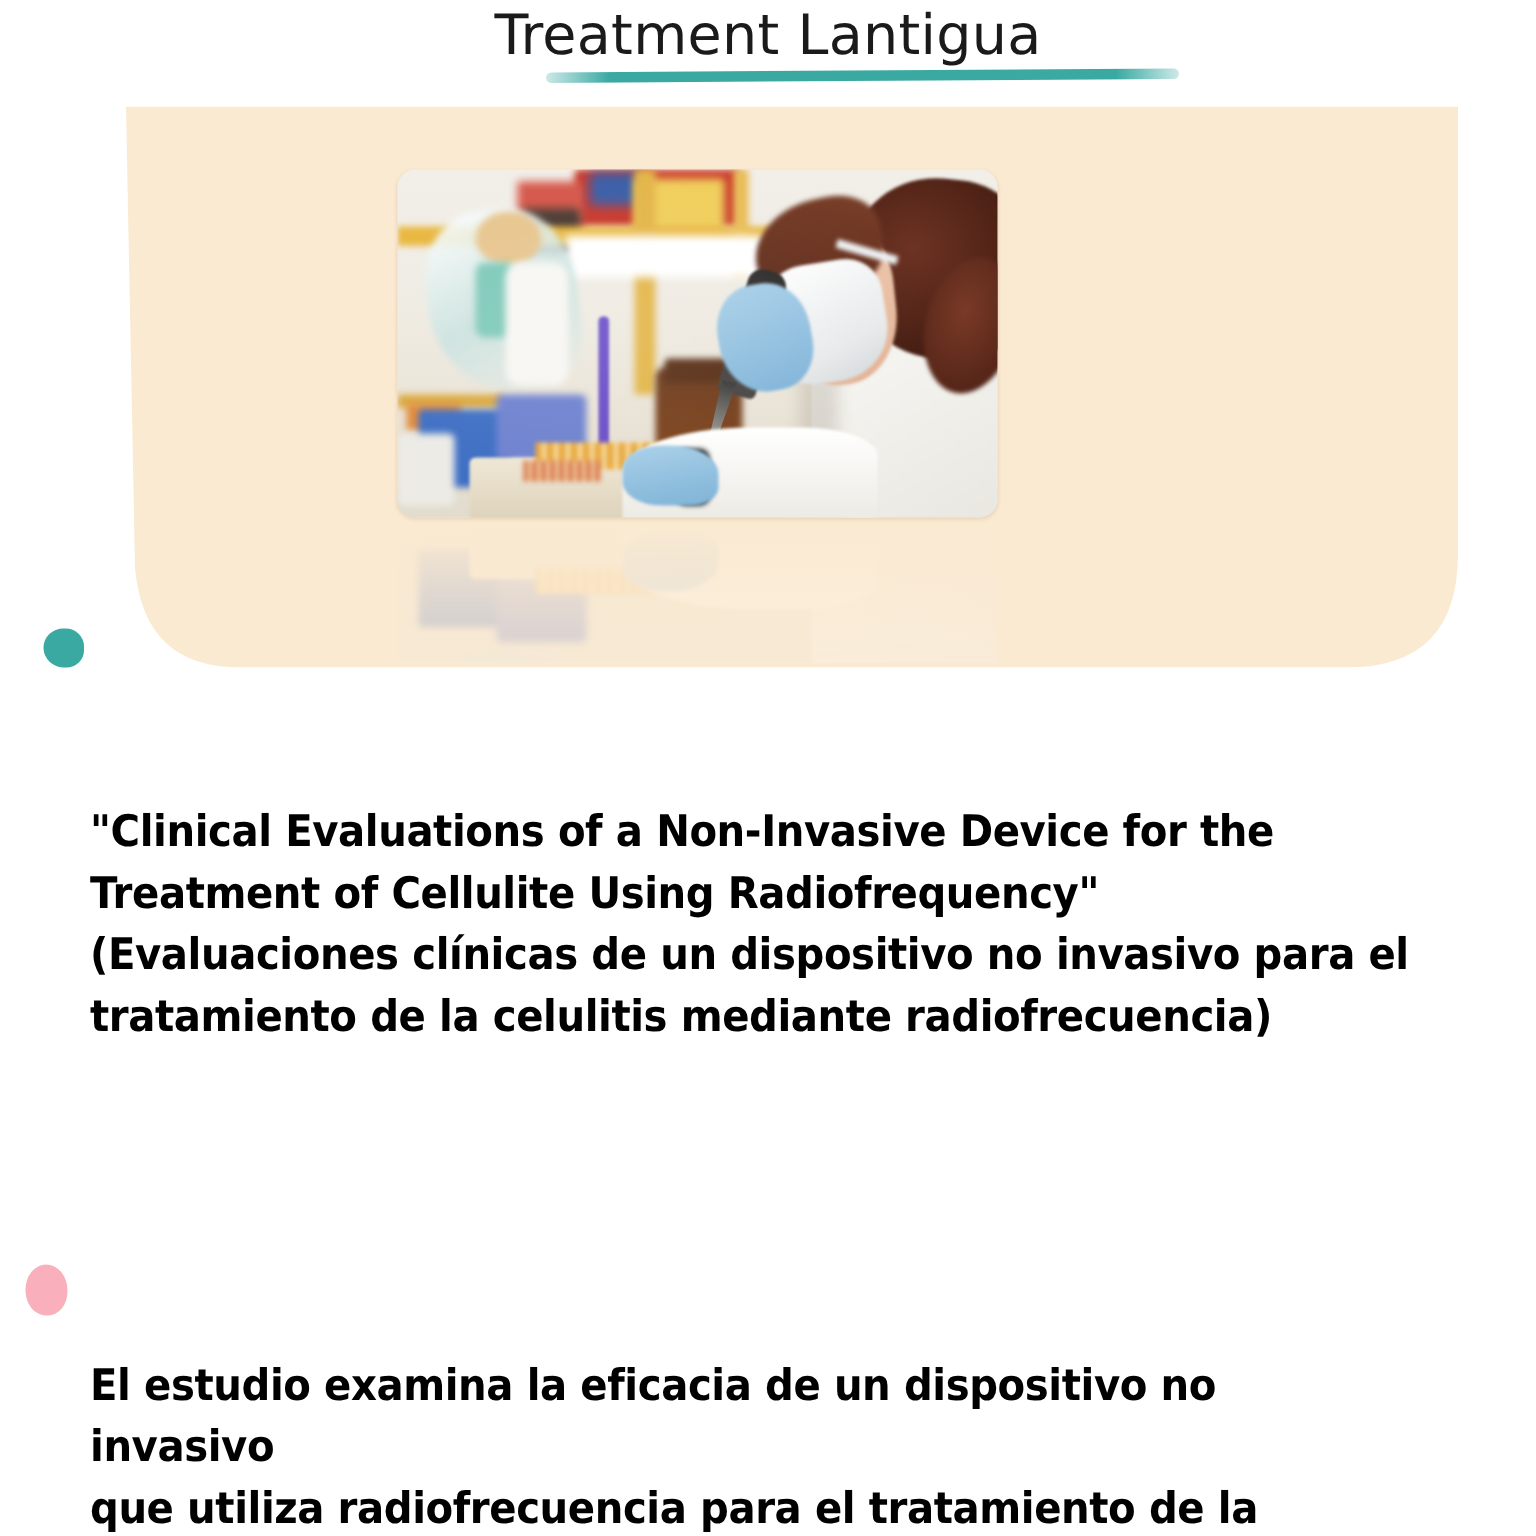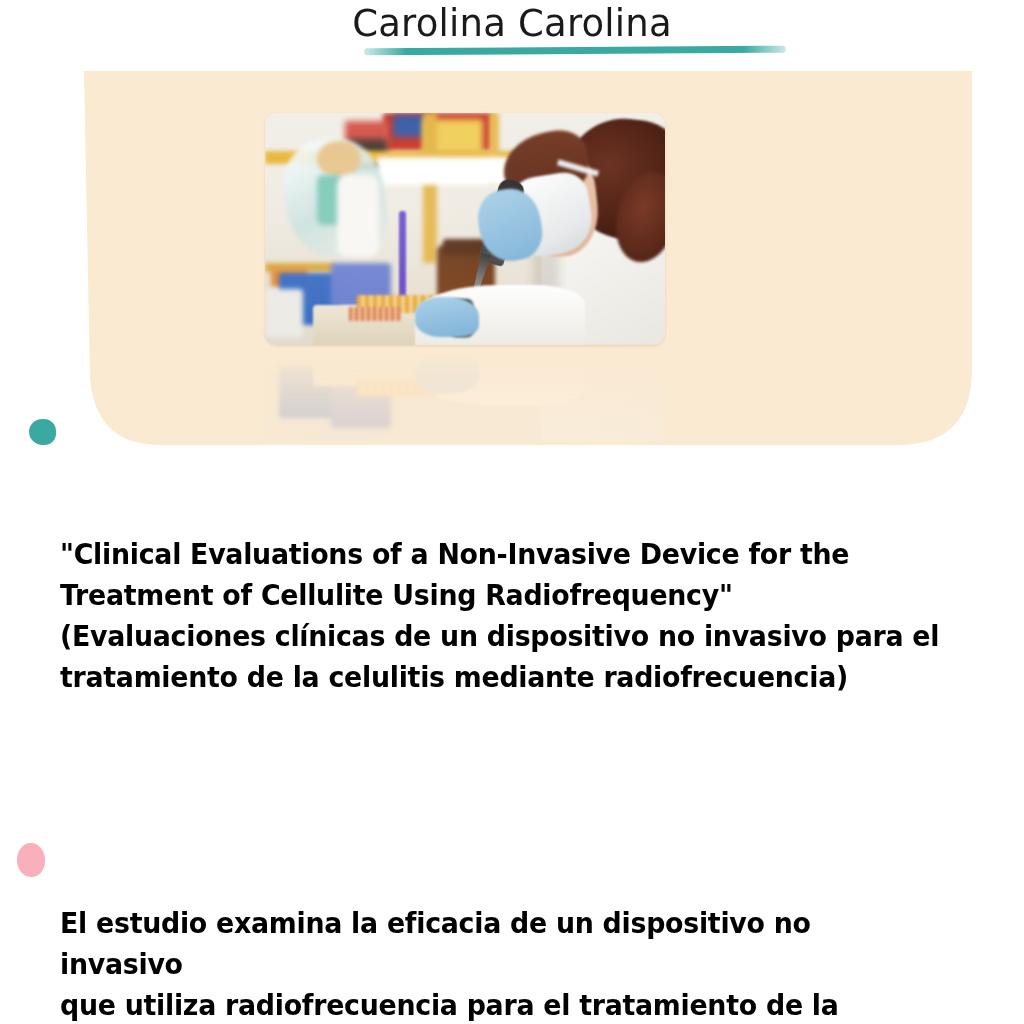--- a/index.html
+++ b/index.html
@@ -325,21 +325,21 @@
     <div class="ph-layer rack-blue"></div>
     <div class="ph-layer rack-blue2"></div>
     <div class="ph-layer foam"></div>
     <div class="ph-layer tubes"></div>
     <div class="ph-layer coat"></div>
     <div class="ph-layer coat-arm"></div>
     <div class="ph-layer glove-bottom"></div>
   </div>
 </div>
 
-<div id="slide-title">Carolina Carolina</div>
+<div id="slide-title">Treatment Lantigua</div>
 <div id="title-underline"></div>
 
 <div id="teal-dot"></div>
 <div id="pink-dot"></div>
 
 <div id="body-text">
   <p class="para">"Clinical Evaluations of a Non-Invasive Device for the
 Treatment of Cellulite Using Radiofrequency"
 (Evaluaciones clínicas de un dispositivo no invasivo para el
 tratamiento de la celulitis mediante radiofrecuencia)</p>

